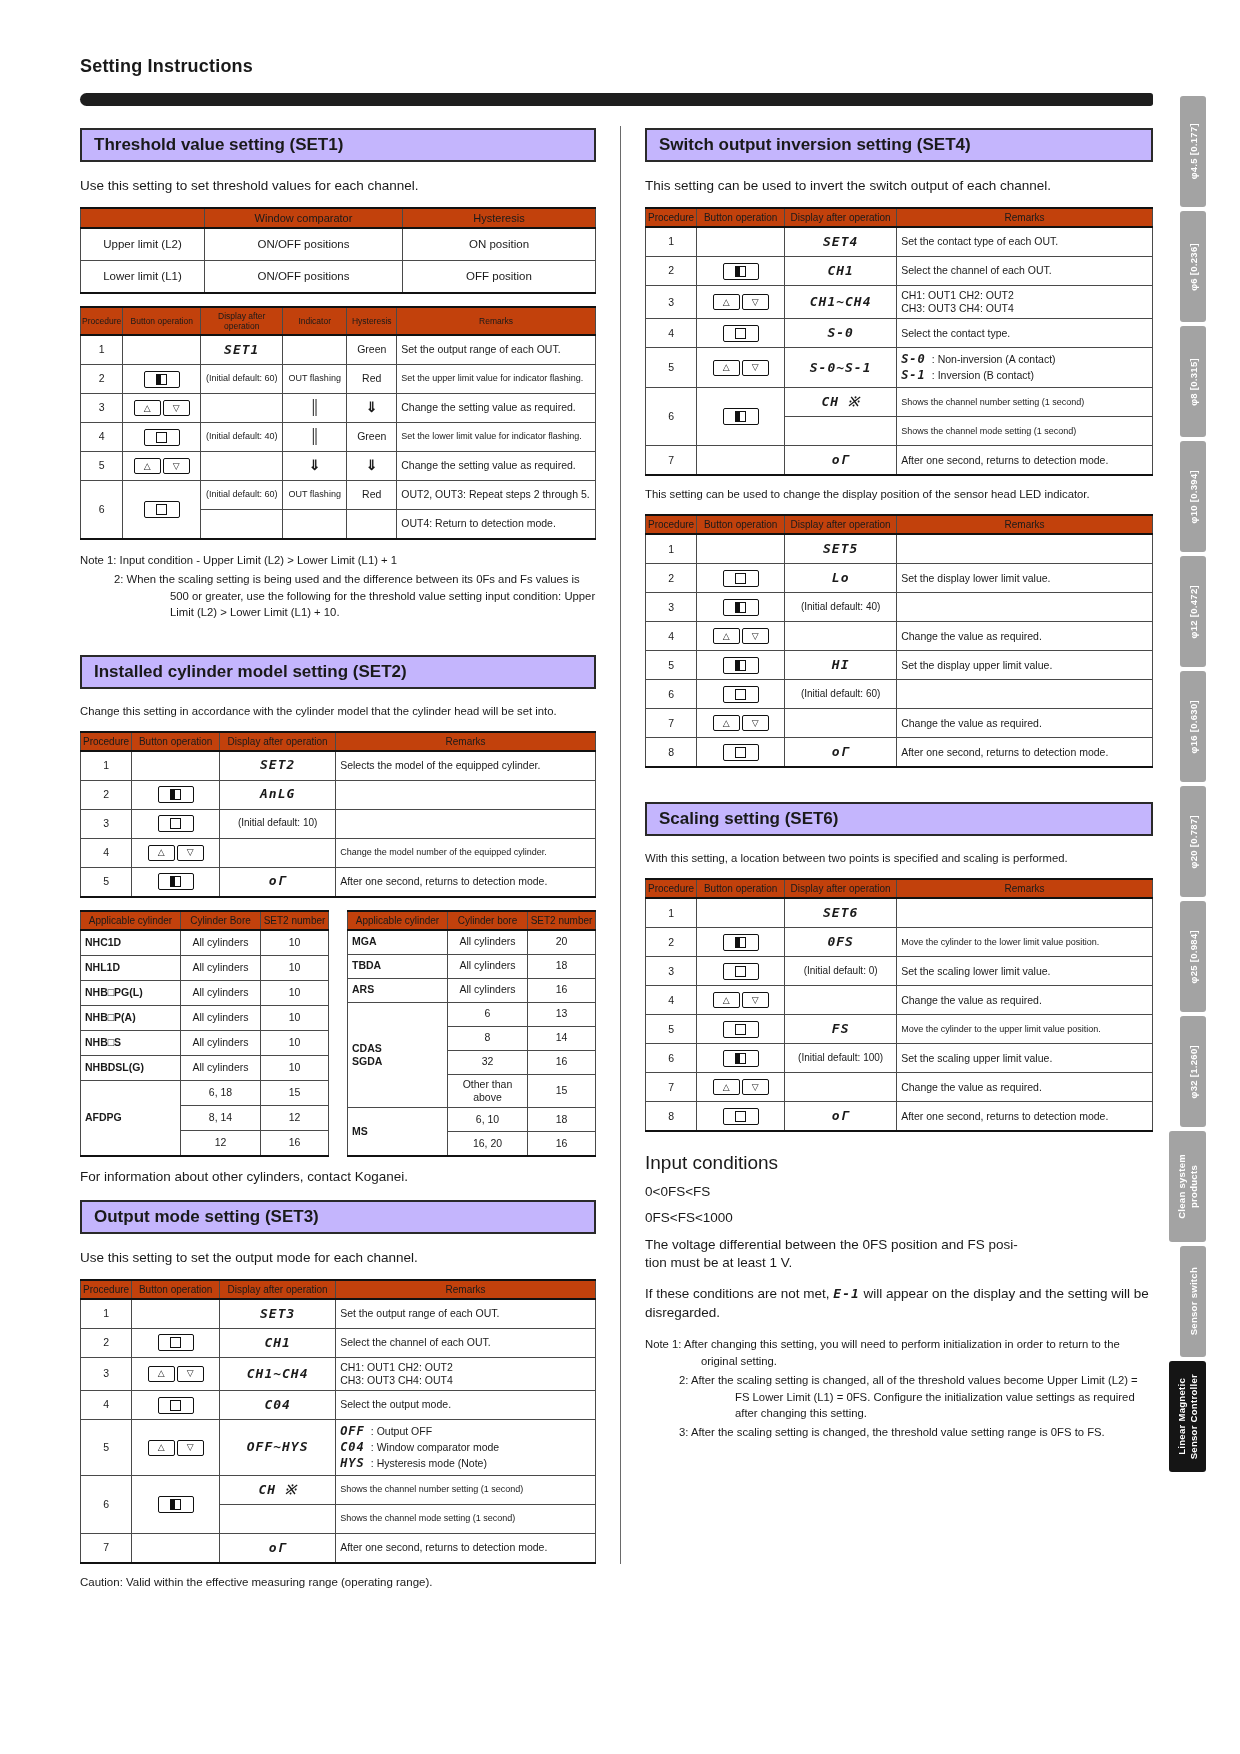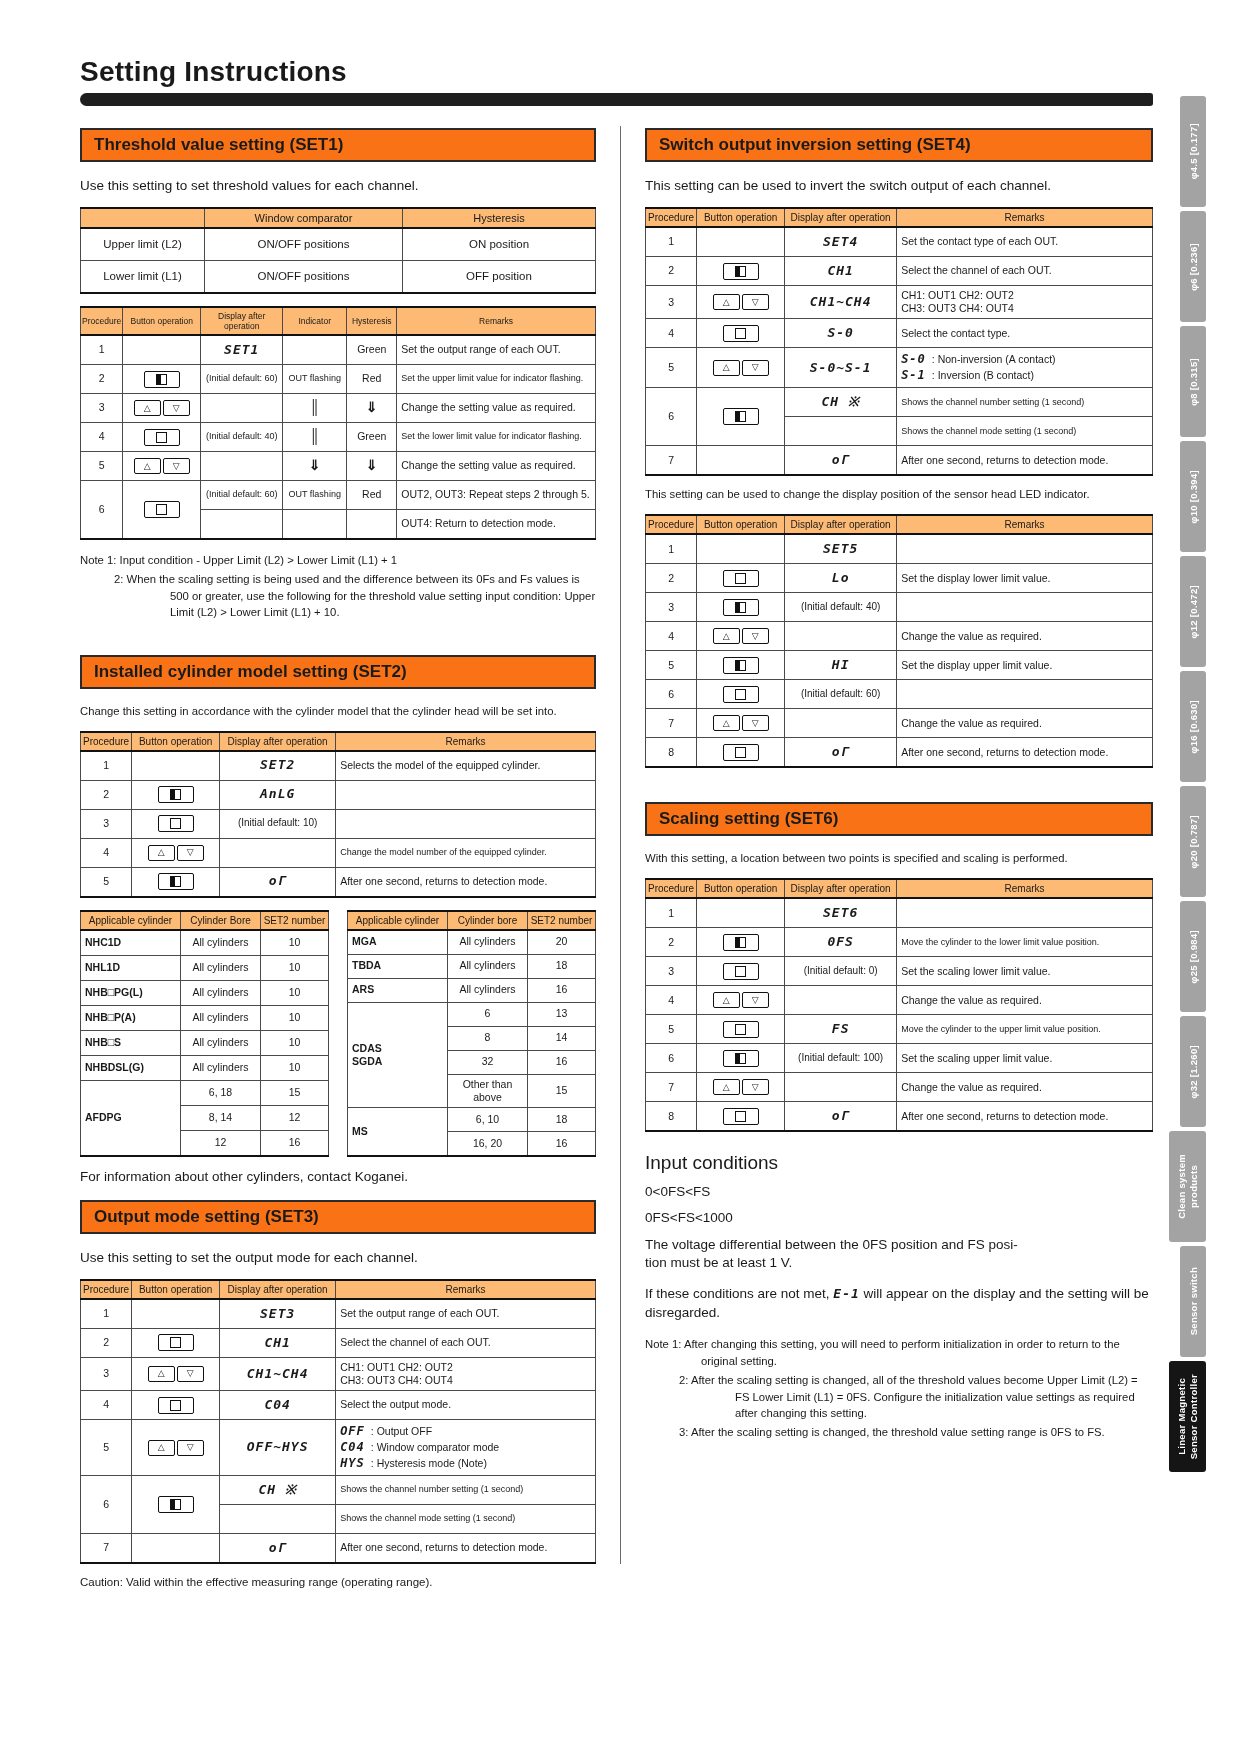--- a/index.html
+++ b/index.html
@@ -1,34 +1,34 @@
 <!DOCTYPE html>
 <html><head>
 <meta charset="utf-8">
 <style>
   html,body{margin:0;padding:0;background:#fff;}
   .page{position:relative;width:1240px;height:1754px;background:#fff;overflow:hidden;
         font-family:"Liberation Sans",sans-serif;color:#1a1a1a;}
-  .doc-title{position:absolute;left:80px;top:56px;margin:0;font-size:28px;font-weight:bold;letter-spacing:.2px;}
+  .doc-title{position:absolute;left:80px;top:56px;margin:0;font-size:18px;font-weight:bold;letter-spacing:.2px;}
   .title-bar{position:absolute;left:80px;top:93px;width:1073px;height:13px;background:#1e1e1e;
              border-radius:7px 3px 3px 7px;}
   .vdivider{position:absolute;left:620px;top:126px;width:1px;height:1438px;background:#6a6a6a;}
   .col{position:absolute;top:128px;}
   .col-left{left:80px;width:516px;}
   .col-right{left:645px;width:508px;}
 
-  .sec-header{border:2px solid #2a2a2a;background:#f97316;font-size:17px;font-weight:bold;
+  .sec-header{border:2px solid #2a2a2a;background:#c4b5fd;font-size:17px;font-weight:bold;
               padding:5px 12px;margin:0 0 16px 0;}
   .sec-gap{margin-top:34px;}
   .intro{font-size:13.5px;margin:0 0 14px 0;}
   .intro.small{font-size:11.3px;}
 
   table{border-collapse:collapse;width:100%;margin:0 0 12px 0;
         border-top:2px solid #111;border-bottom:2px solid #111;}
-  th{background:#fdba74;font-weight:normal;font-size:10px;padding:3px 2px;
+  th{background:#c2410c;font-weight:normal;font-size:10px;padding:3px 2px;
      border:1px solid #4a4a4a;border-bottom:2px solid #111;text-align:center;}
   td{border:1px solid #4a4a4a;font-size:10.5px;padding:3px 4px;text-align:center;
      vertical-align:middle;white-space:pre-line;height:22px;line-height:1.25;}
   td.left{text-align:left;}
   td.tiny{font-size:9px;}
   td.small{font-size:10px;}
   td.model{font-weight:bold;text-align:left;}
   .proc6 th{font-size:8.5px;padding:3px 1px;}
   .limits td{font-size:11.5px;height:25px;}
   .limits th{font-size:11px;}

